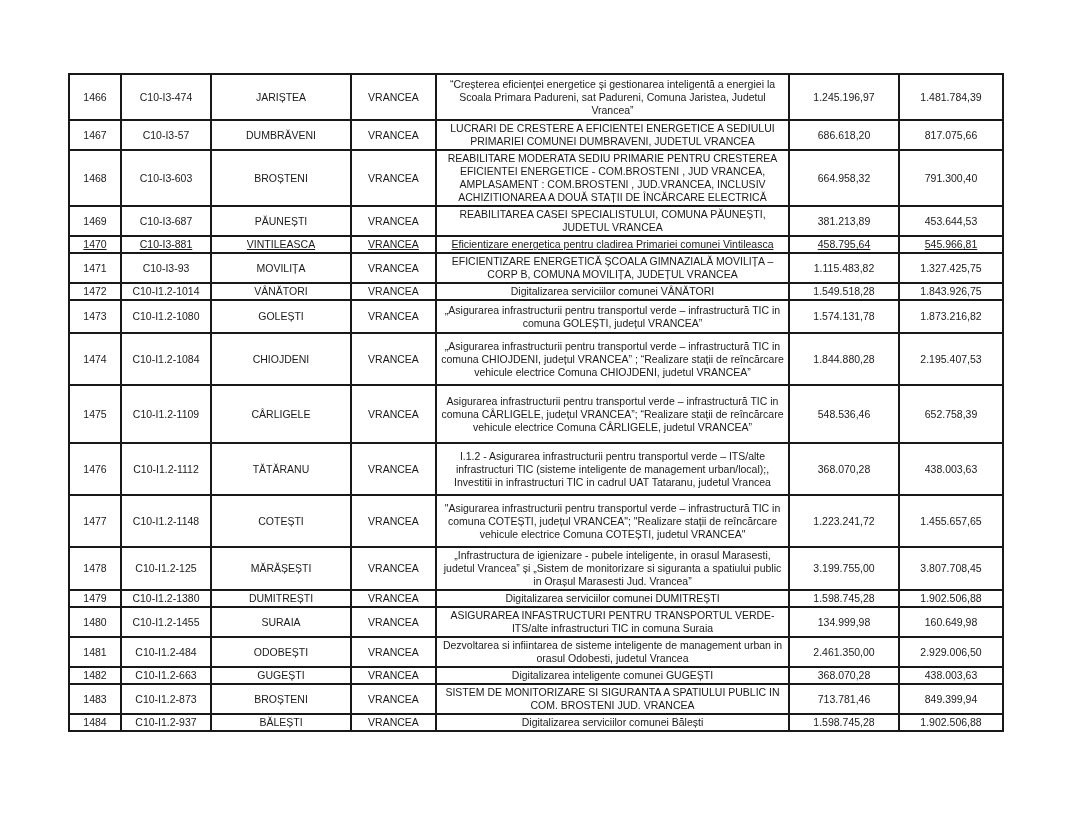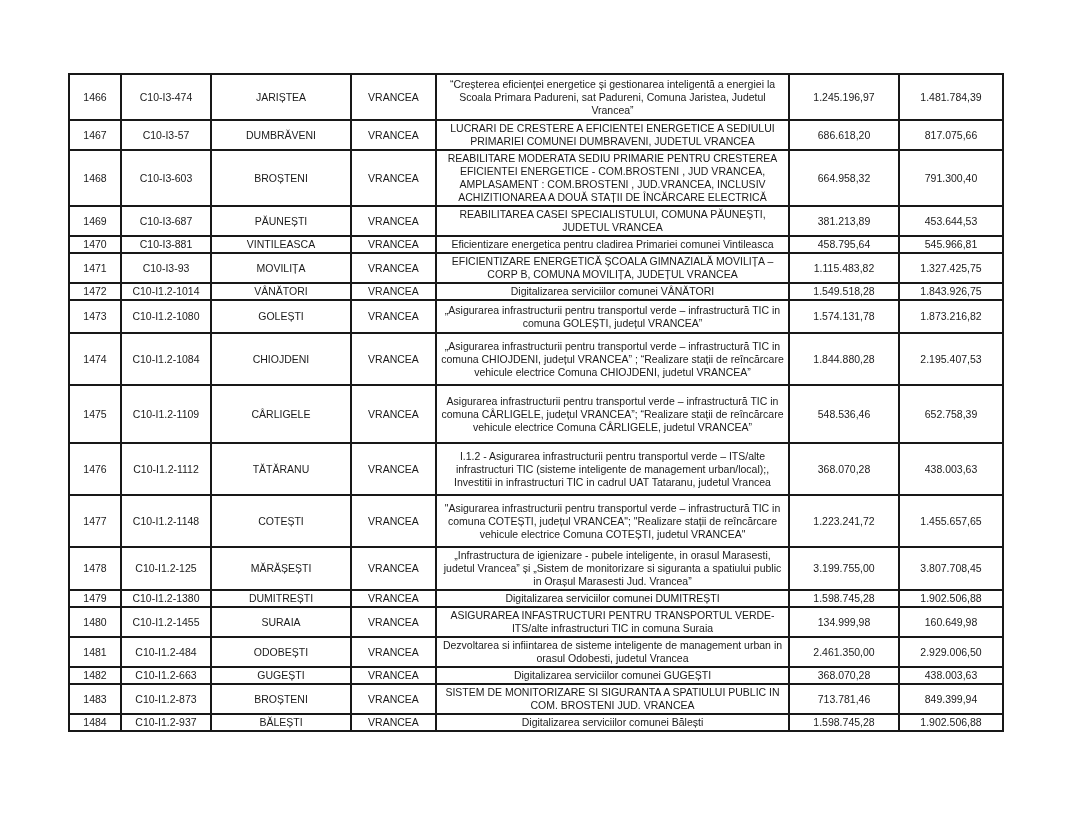--- a/index.html
+++ b/index.html
@@ -78,21 +78,21 @@
         </tr>
         <tr style="height: 28px;">
           <td class="c-no">1469</td>
           <td class="c-code">C10-I3-687</td>
           <td class="c-loc">PĂUNEȘTI</td>
           <td class="c-county">VRANCEA</td>
           <td class="c-desc">REABILITAREA CASEI SPECIALISTULUI, COMUNA PĂUNEȘTI, JUDETUL VRANCEA</td>
           <td class="c-amt">381.213,89</td>
           <td class="c-amt">453.644,53</td>
         </tr>
-        <tr style="height: 15px;">
+        <tr style="height: 15px; text-decoration: underline;">
           <td class="c-no">1470</td>
           <td class="c-code">C10-I3-881</td>
           <td class="c-loc">VINTILEASCA</td>
           <td class="c-county">VRANCEA</td>
           <td class="c-desc">Eficientizare energetica pentru cladirea Primariei comunei Vintileasca</td>
           <td class="c-amt">458.795,64</td>
           <td class="c-amt">545.966,81</td>
         </tr>
         <tr style="height: 20px;">
           <td class="c-no">1471</td>
@@ -191,21 +191,21 @@
           <td class="c-county">VRANCEA</td>
           <td class="c-desc">Dezvoltarea si infiintarea de sisteme inteligente de management urban in orasul Odobesti, judetul Vrancea</td>
           <td class="c-amt">2.461.350,00</td>
           <td class="c-amt">2.929.006,50</td>
         </tr>
         <tr style="height: 16px;">
           <td class="c-no">1482</td>
           <td class="c-code">C10-I1.2-663</td>
           <td class="c-loc">GUGEȘTI</td>
           <td class="c-county">VRANCEA</td>
-          <td class="c-desc">Digitalizarea serviciilor comunei GUGEȘTI</td>
+          <td class="c-desc">Digitalizarea inteligente comunei GUGEȘTI</td>
           <td class="c-amt">368.070,28</td>
           <td class="c-amt">438.003,63</td>
         </tr>
         <tr style="height: 27px;">
           <td class="c-no">1483</td>
           <td class="c-code">C10-I1.2-873</td>
           <td class="c-loc">BROȘTENI</td>
           <td class="c-county">VRANCEA</td>
           <td class="c-desc">SISTEM DE MONITORIZARE SI SIGURANTA A SPATIULUI PUBLIC IN COM. BROSTENI JUD. VRANCEA</td>
           <td class="c-amt">713.781,46</td>

